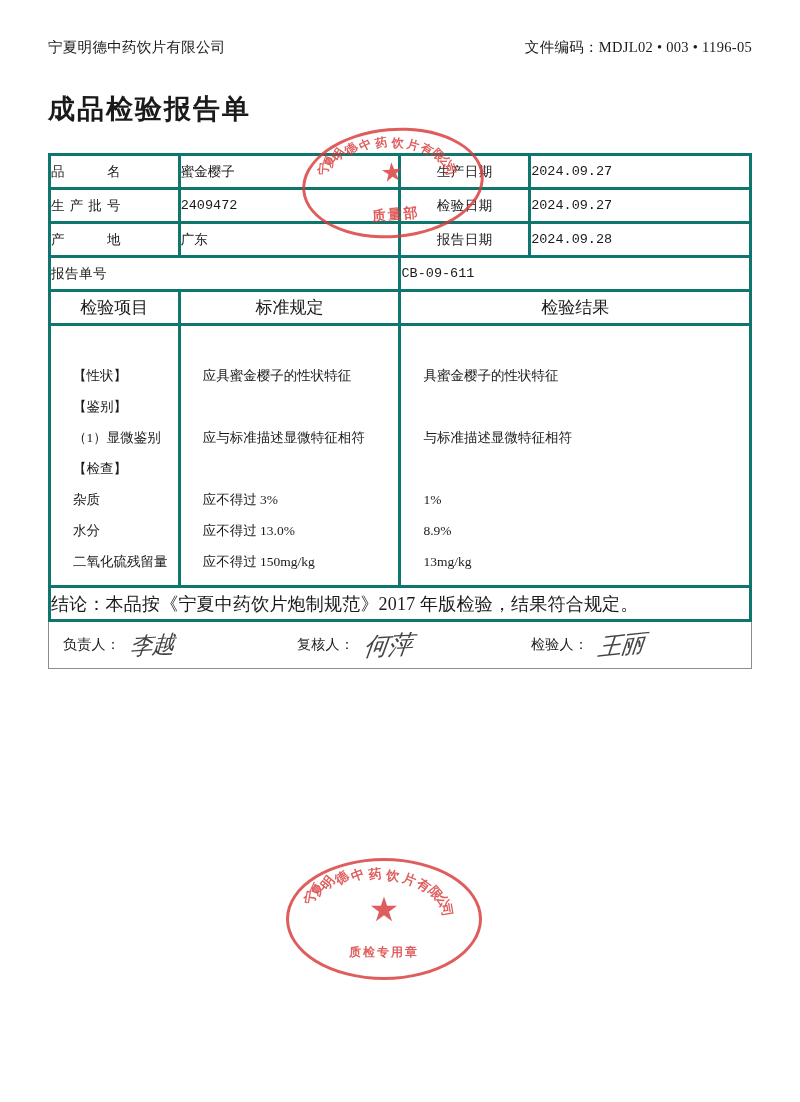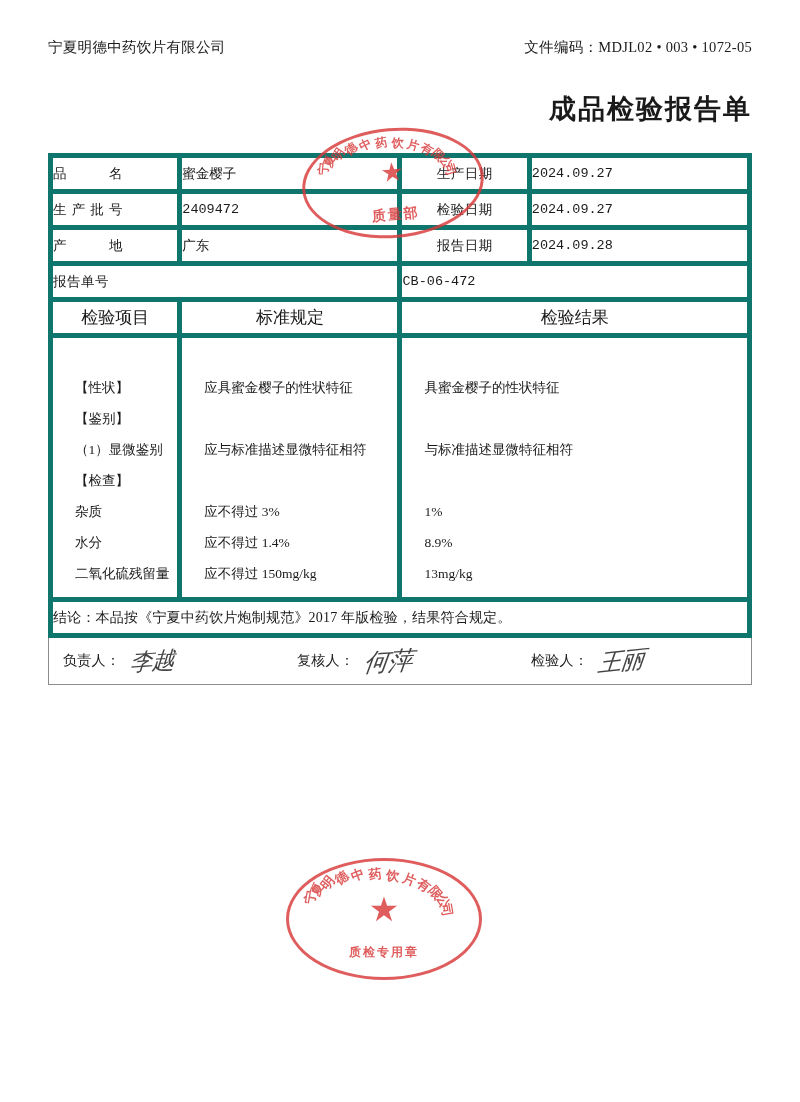--- a/index.html
+++ b/index.html
@@ -29,38 +29,38 @@
     align-items: baseline;
     font-size: 14.5px;
     letter-spacing: 0.3px;
     margin-top: 8px;
   }
   .header-left { font-family: "Liberation Serif", serif; }
   .header-right { font-family: "Liberation Serif", serif; }
 
   
   .doc-title {
-    text-align: right;
+    text-align: left;
     font-size: 27px;
     font-weight: bold;
     letter-spacing: 2px;
     margin-top: 34px;
     margin-bottom: 26px;
     font-family: "Liberation Serif", serif;
   }
 
   
   table.report {
     width: 100%;
     border-collapse: collapse;
     table-layout: fixed;
     font-size: 13.5px;
   }
   table.report td {
-    border: 5px solid #0f766e;
+    border: 3px solid #0f766e;
     padding: 0;
     vertical-align: middle;
     height: 31px;
   }
   .cell-pad { padding: 4px 10px; }
   .lbl {
     letter-spacing: 0.5px;
   }
   .lbl-spread {
     display: inline-block;
@@ -94,21 +94,21 @@
   .bodylist li {
     height: 31px;
     line-height: 31px;
     padding-left: 14px;
     font-size: 13.5px;
     white-space: nowrap;
   }
 
   .conclusion {
     padding: 7px 10px 7px 14px;
-    font-size: 14px;
+    font-size: 18px;
     letter-spacing: 0.2px;
     font-family: Liberation Serif, serif;
   }
 
   
   .sig-row {
     display: flex;
     margin-top: 0;
     border: 1px solid #8c8c8c;
     border-top: none;
@@ -196,21 +196,21 @@
   }
 </style>
 </head>
 <body>
 
 <div class="page">
 
   <div class="header-row">
     <div class="header-left">宁夏明德中药饮片有限公司</div>
     <div class="header-right">
-      <span>文件编码：</span><span>MDJL02 • 003 • 1072-05</span>
+      <span>文件编码：</span><span>MDJL02 • 003 • 1196-05</span>
     </div>
   </div>
 
   <div class="doc-title">成品检验报告单</div>
 
   <table class="report">
     <colgroup>
       <col style="width:18.5%">
       <col style="width:31.5%">
       <col style="width:18.5%">
@@ -230,21 +230,21 @@
         <td class="val-cell">2024.09.27</td>
       </tr>
       <tr>
         <td class="cell-pad lbl"><span class="lbl-spread">产　　地</span></td>
         <td class="val-cell">广东</td>
         <td class="cell-pad lbl center">报告日期</td>
         <td class="val-cell">2024.09.28</td>
       </tr>
       <tr>
         <td class="cell-pad lbl" colspan="2">报告单号</td>
-        <td class="val-cell" colspan="2">CB-06-472</td>
+        <td class="val-cell" colspan="2">CB-09-611</td>
       </tr>
 
       <tr>
         <td class="colhead" colspan="1">检验项目</td>
         <td class="colhead" colspan="1">标准规定</td>
         <td class="colhead" colspan="2">检验结果</td>
       </tr>
 
       <tr>
         <td class="bodycell">
@@ -258,21 +258,21 @@
             <li>二氧化硫残留量</li>
           </ul>
         </td>
         <td class="bodycell">
           <ul class="bodylist">
             <li>应具蜜金樱子的性状特征</li>
             <li></li>
             <li>应与标准描述显微特征相符</li>
             <li></li>
             <li>应不得过 3%</li>
-            <li>应不得过 1.4%</li>
+            <li>应不得过 13.0%</li>
             <li>应不得过 150mg/kg</li>
           </ul>
         </td>
         <td class="bodycell" colspan="2">
           <ul class="bodylist">
             <li>具蜜金樱子的性状特征</li>
             <li></li>
             <li>与标准描述显微特征相符</li>
             <li></li>
             <li>1%</li>

